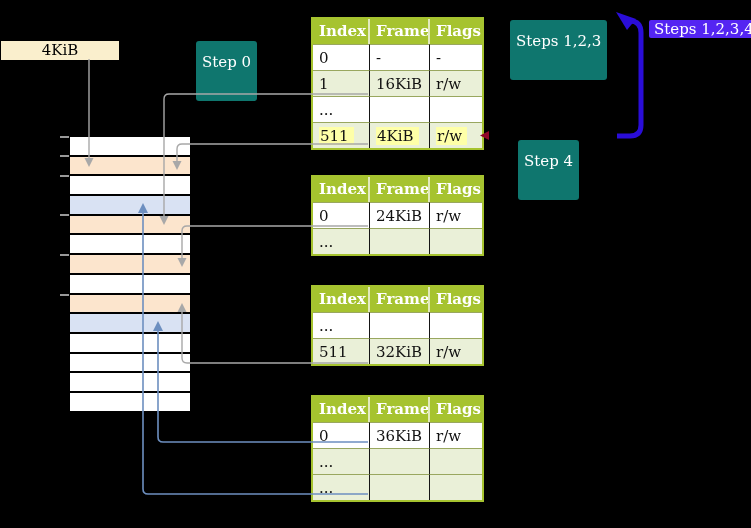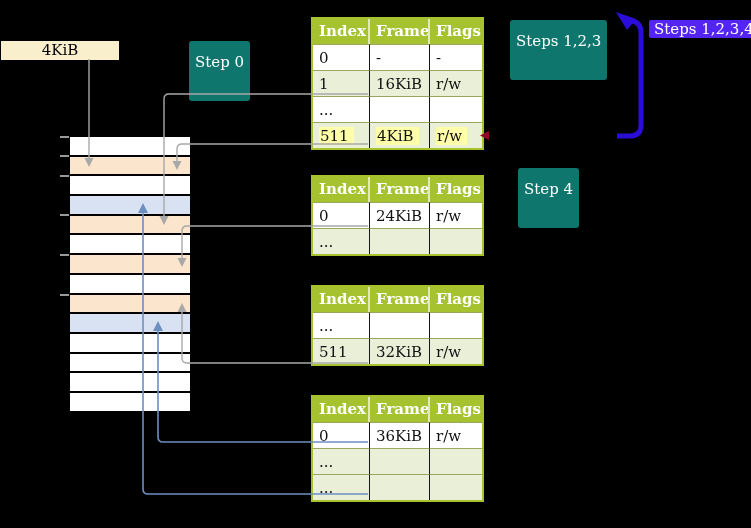--- a/index.html
+++ b/index.html
@@ -6,24 +6,24 @@
   #canvas{
     position:relative;width:751px;height:528px;overflow:hidden;background:#000;
     font-family:"DejaVu Serif","Liberation Serif",serif;
   }
   
   .lbl{position:absolute;font-size:15px;line-height:18px;white-space:nowrap;}
   .lbl-cream{left:1px;top:41px;width:118px;height:19px;line-height:19px;
     background:#faefcd;color:#000;text-align:center;}
   .lbl-red{background:#0f766e;color:#fff;border-radius:3px;padding:12px 6px;height:36px;}
   .lbl-violet{background:#5425f2;color:#fff;border-radius:2px;padding:0 5px;height:18px;}
-  #step0{left:189px;top:41px;}
+  #step0{left:196px;top:41px;}
   #steps123{left:510px;top:20px;}
   #steps1234{left:649px;top:20px;}
-  #step4{left:518px;top:168px;text-align:center;}
+  #step4{left:518px;top:140px;text-align:center;}
   
   #memory{position:absolute;left:70px;top:137px;width:120px;}
   .mem-row{height:17.7px;border-bottom:2px solid #000;}
   .mem-row.white{background:#ffffff;}
   .mem-row.orange{background:#fce5cd;}
   .mem-row.blue{background:#d9e2f3;}
   .tick{position:absolute;left:60px;width:9px;height:2px;background:#9a9a9a;}
   
   table.ptable{position:absolute;left:311px;border-collapse:separate;border-spacing:0;
     table-layout:fixed;width:169px;border:2px solid #a6c32f;font-size:15px;}

